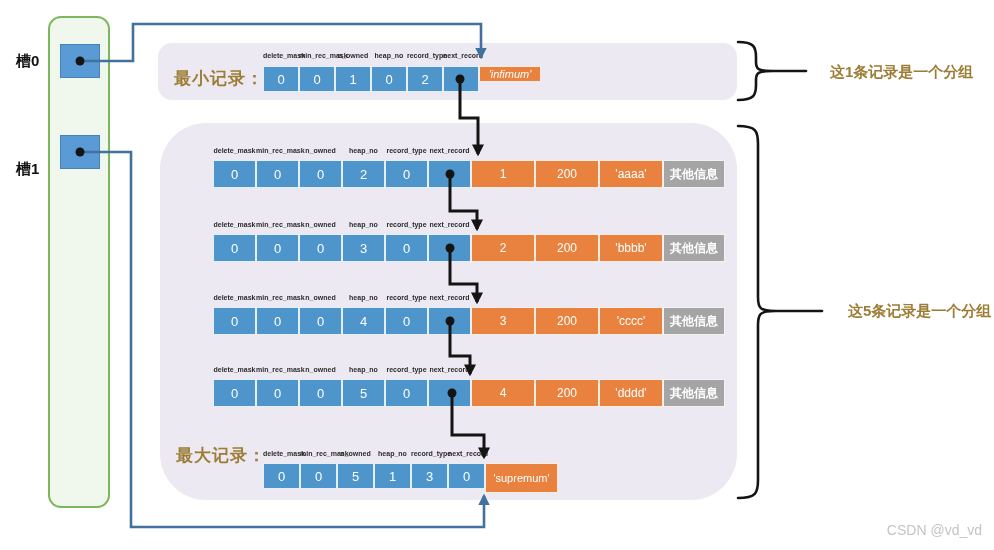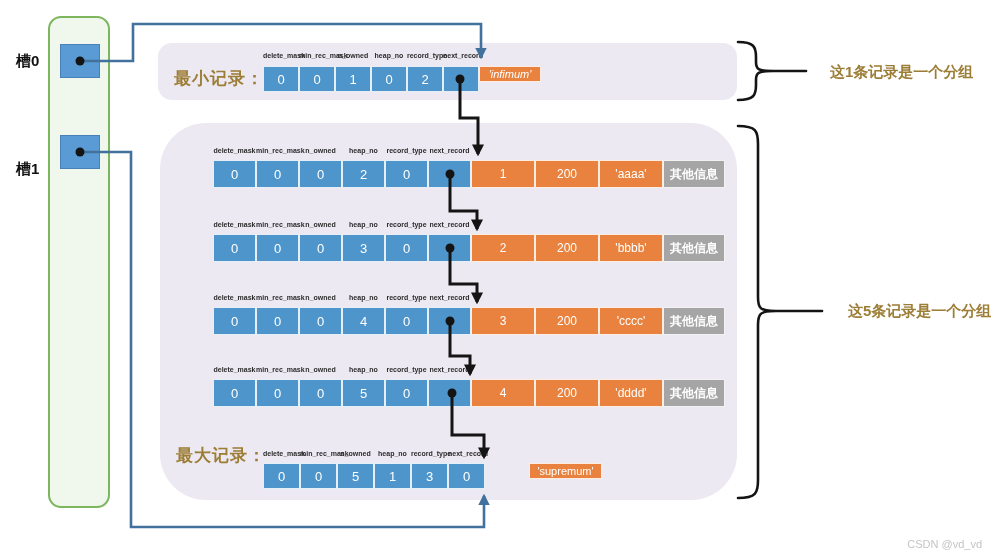--- a/index.html
+++ b/index.html
@@ -28,26 +28,26 @@
   .cell{display:flex;align-items:center;justify-content:center;color:#fff;box-sizing:border-box;
     border:1px solid rgba(255,255,255,.85);}
   .blue{background:#4E95CB;font-size:13px;}
   .orange{background:#E8823E;font-size:12px;}
   .grayc{background:#A5A5A5;font-size:12px;font-weight:bold;}
   .w36{width:36px;height:26px;}
   .w43{width:43px;height:28px;}
   .w37{width:37px;height:26px;}
   .o62{width:62px;height:16px;font-size:11px;font-style:italic;}
   .o64{width:64px;height:28px;}
-  .o73{width:73px;height:16px;font-size:11px;margin-left:44px;}
+  .o73{width:73px;height:30px;font-size:11px;}
   .g62{width:62px;height:28px;}
   
   svg.overlay{position:absolute;left:0;top:0;z-index:5;pointer-events:none;}
   .annot{position:absolute;font-size:15px;font-weight:bold;color:#9C7D35;z-index:3;white-space:nowrap;}
-  .watermark{position:absolute;right:12px;bottom:0;font-size:11px;color:#C4C4C4;z-index:3;}
+  .watermark{position:absolute;right:12px;bottom:12px;font-size:14px;color:#C4C4C4;z-index:3;}
 </style>
 </head>
 <body>
 
 <div class="canvas">
 
   <div class="green-panel"></div>
   <div class="slot-label" style="left:16px;top:52px;">槽0</div>
   <div class="slot-square" style="left:60px;top:44px;"></div>
   <div class="slot-label" style="left:16px;top:160px;">槽1</div>

